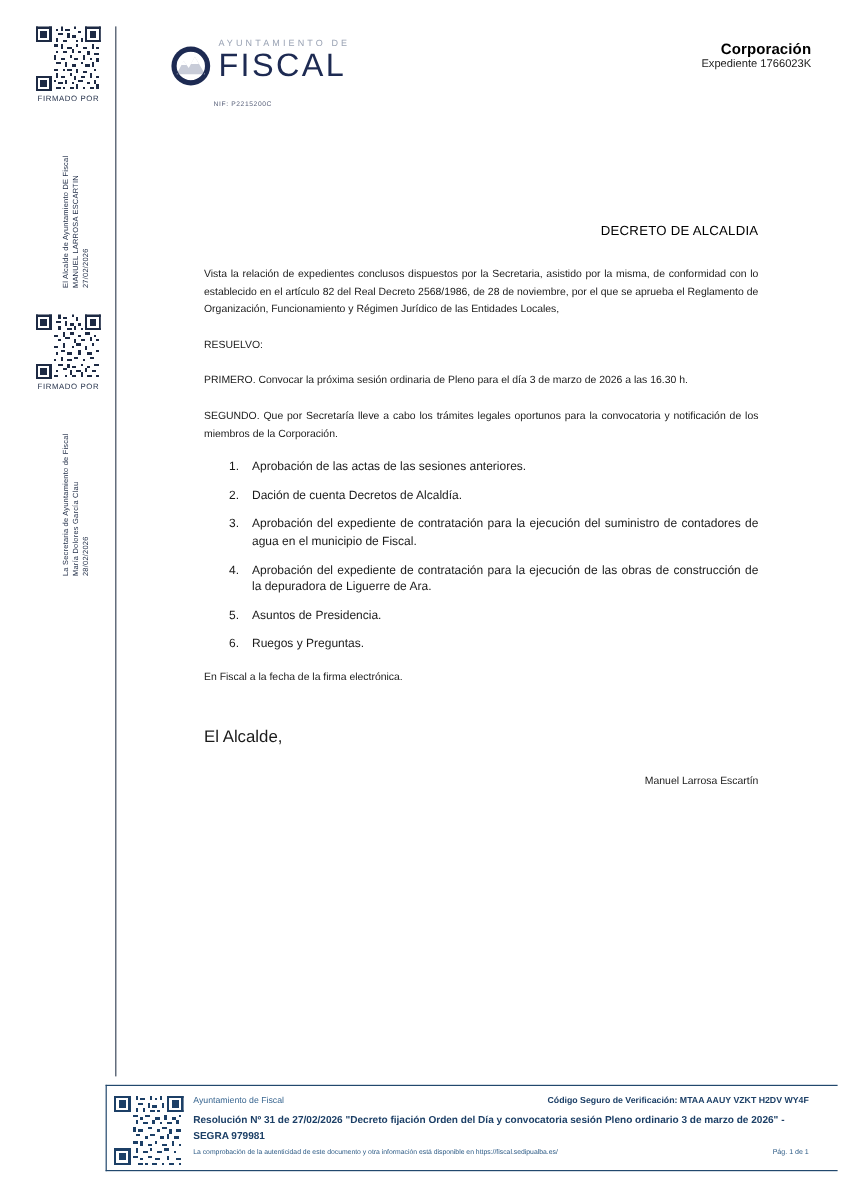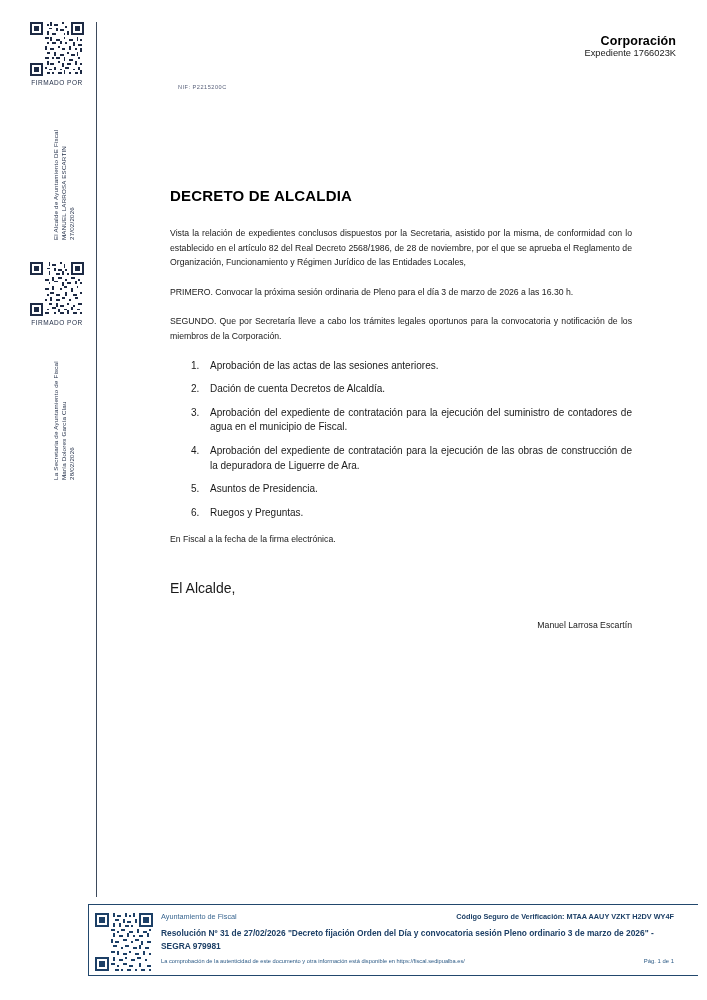--- a/index.html
+++ b/index.html
@@ -145,23 +145,23 @@
     color: #1a1a1a;
   }
 
   
   .content {
     margin-top: 85px;
     padding-right: 58px;
     padding-left: 60px;
   }
   .doc-title {
-    text-align: left;
-    font-weight: bold;
-    font-size: 15px;
+    text-align: right;
+    font-weight: normal;
+    font-size: 11px;
     letter-spacing: 0.2px;
     margin-bottom: 22px;
     color: #000;
   }
   p.para {
     font-size: 8.7px;
     line-height: 14.6px;
     text-align: justify;
     margin: 0 0 15px 0;
     color: #1a1a1a;
@@ -447,32 +447,47 @@
       <span class="sig-vert l3">28/02/2026</span>
     </div>
   </div>
 </div>
 
 <div class="sig-divider"></div>
 
 <div class="doc">
 
   <div class="head">
+    <div class="logo-area">
+      <svg class="emblem" viewBox="0 0 40 40">
+        <circle cx="20" cy="20" r="19" fill="#1d2a52"></circle>
+        <circle cx="20" cy="20" r="14.5" fill="#ffffff"></circle>
+        <path d="M6 28 L13 15 L18 22 L24 11 L34 28 Z" fill="#c8ccd8"></path>
+        <path d="M13 15 L16 19 L10 19 Z" fill="#ffffff"></path>
+        <path d="M24 11 L28 18 L20 18 Z" fill="#ffffff"></path>
+        <circle cx="20" cy="20" r="14.5" fill="none" stroke="#1d2a52" stroke-width="1.2"></circle>
+      </svg>
+      <span class="logo-text">
+        <span class="logo-sup">AYUNTAMIENTO DE</span>
+        <span class="logo-main">FISCAL</span>
+      </span>
+    </div>
     <div class="nif">NIF: P2215200C</div>
 
     <div class="head-right">
       <div class="sec-title">Corporación</div>
       <div class="expediente">Expediente 1766023K</div>
     </div>
   </div>
 
   <div class="content">
     <div class="doc-title">DECRETO DE ALCALDIA</div>
 
     <p class="para">Vista la relación de expedientes conclusos dispuestos por la Secretaria, asistido por la misma, de conformidad con lo establecido en el artículo 82 del Real Decreto 2568/1986, de 28 de noviembre, por el que se aprueba el Reglamento de Organización, Funcionamiento y Régimen Jurídico de las Entidades Locales,</p>
+    <p class="para">RESUELVO:</p>
     <p class="para">PRIMERO. Convocar la próxima sesión ordinaria de Pleno para el día 3 de marzo de 2026 a las 16.30 h.</p>
     <p class="para">SEGUNDO. Que por Secretaría lleve a cabo los trámites legales oportunos para la convocatoria y notificación de los miembros de la Corporación.</p>
 
     <ol class="agenda">
       <li>Aprobación de las actas de las sesiones anteriores.</li>
       <li>Dación de cuenta Decretos de Alcaldía.</li>
       <li>Aprobación del expediente de contratación para la ejecución del suministro de contadores de agua en el municipio de Fiscal.</li>
       <li>Aprobación del expediente de contratación para la ejecución de las obras de construcción de la depuradora de Liguerre de Ara.</li>
       <li>Asuntos de Presidencia.</li>
       <li>Ruegos y Preguntas.</li>

